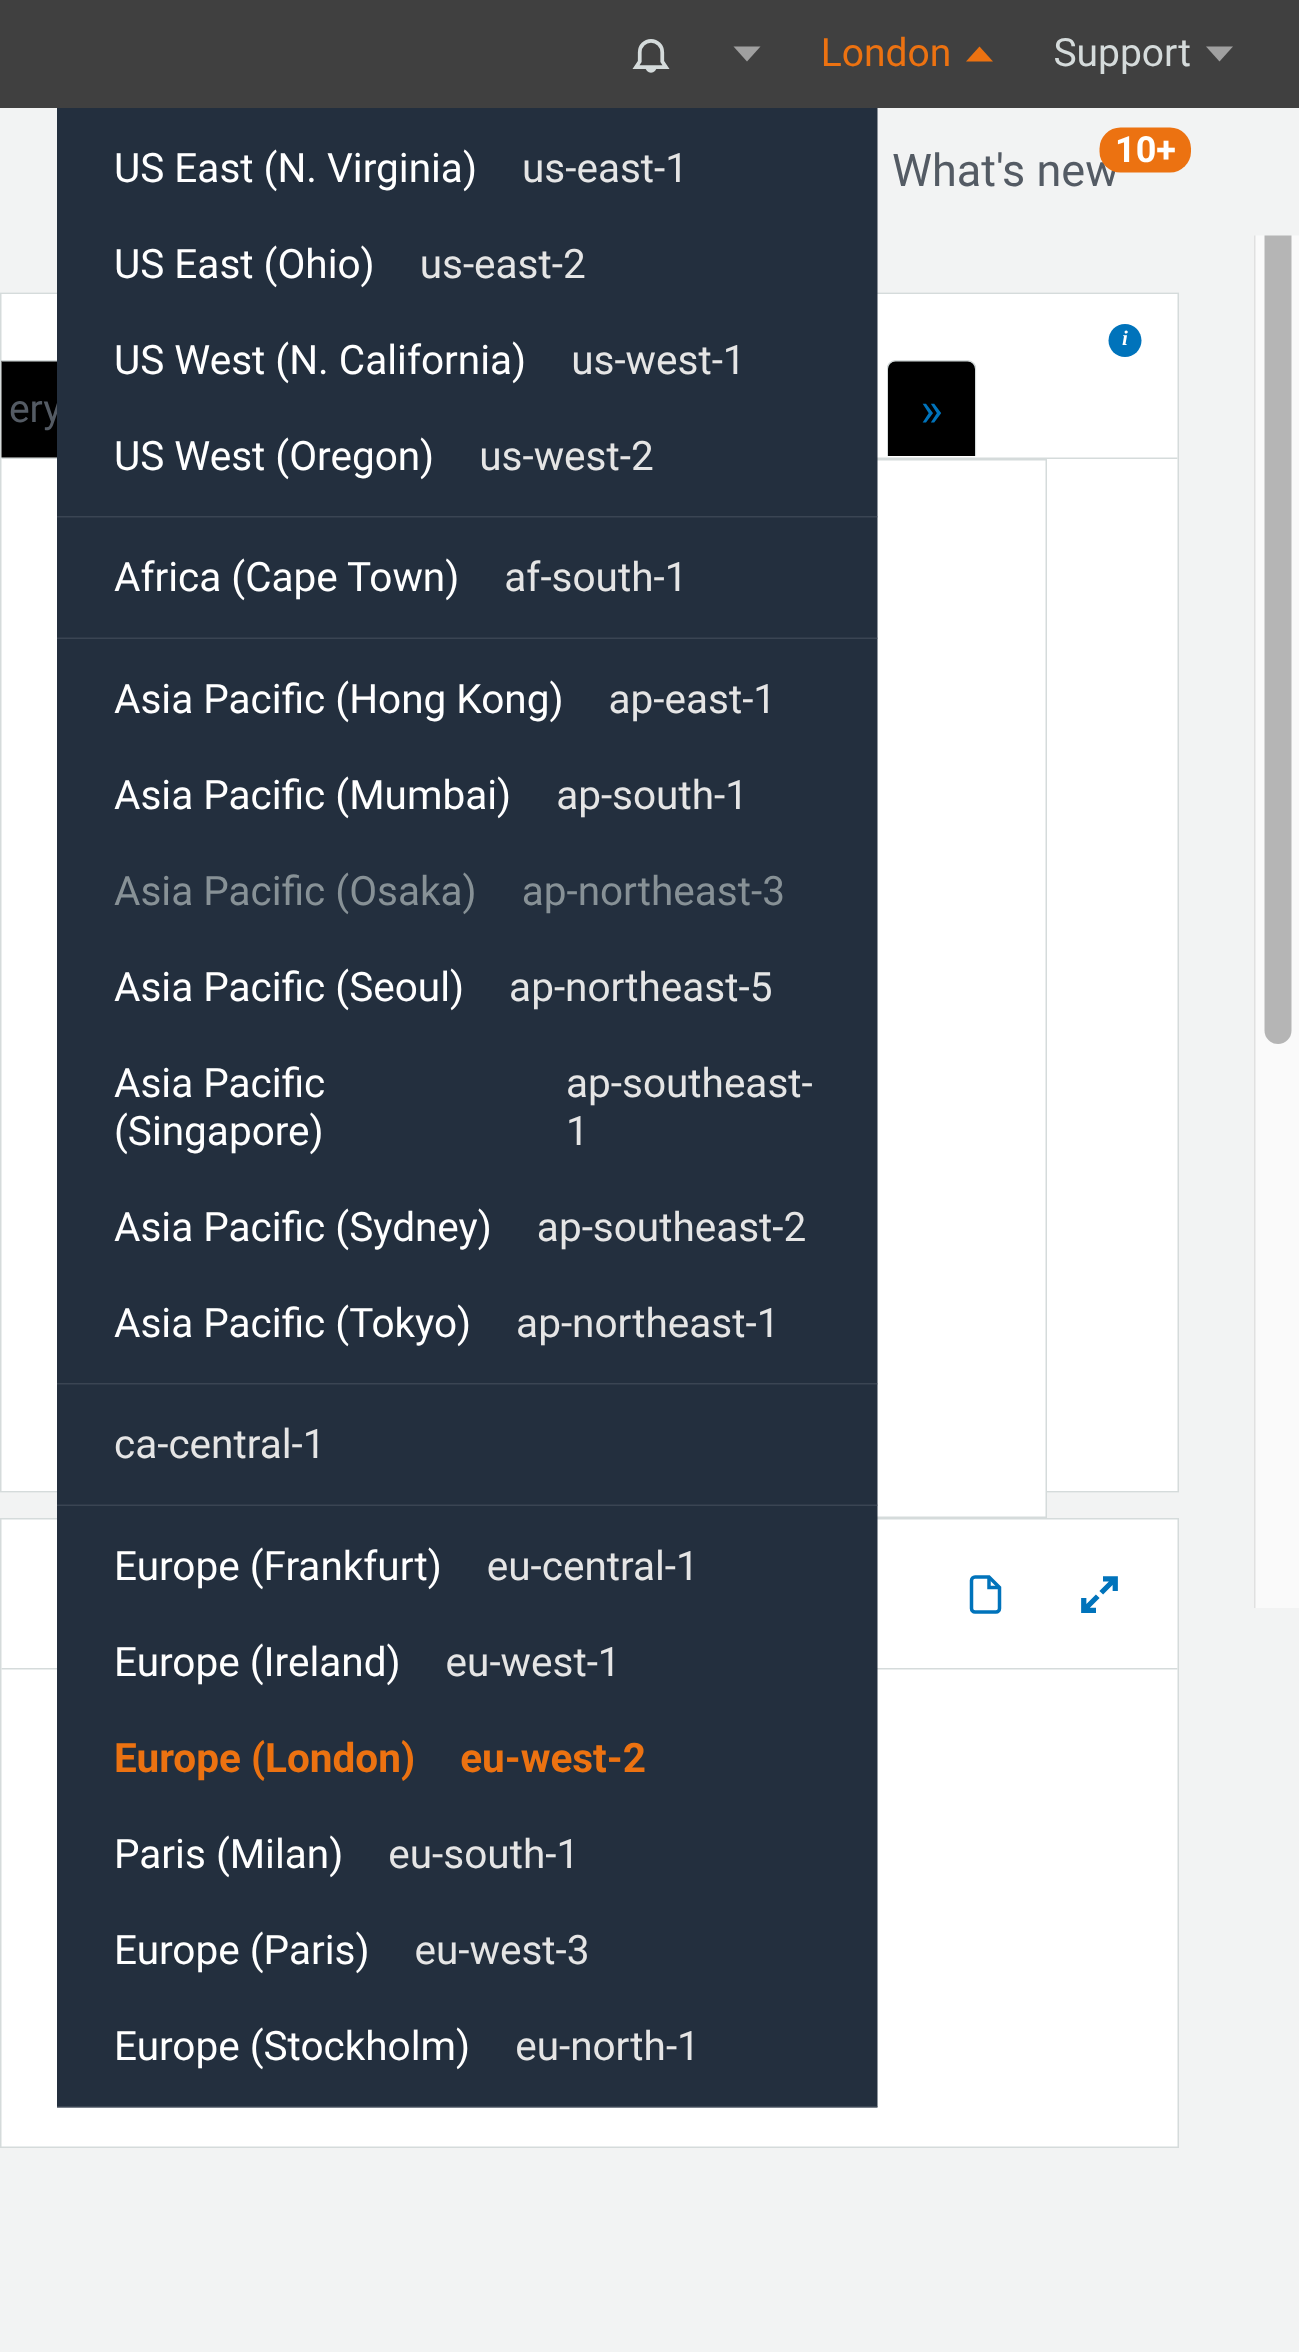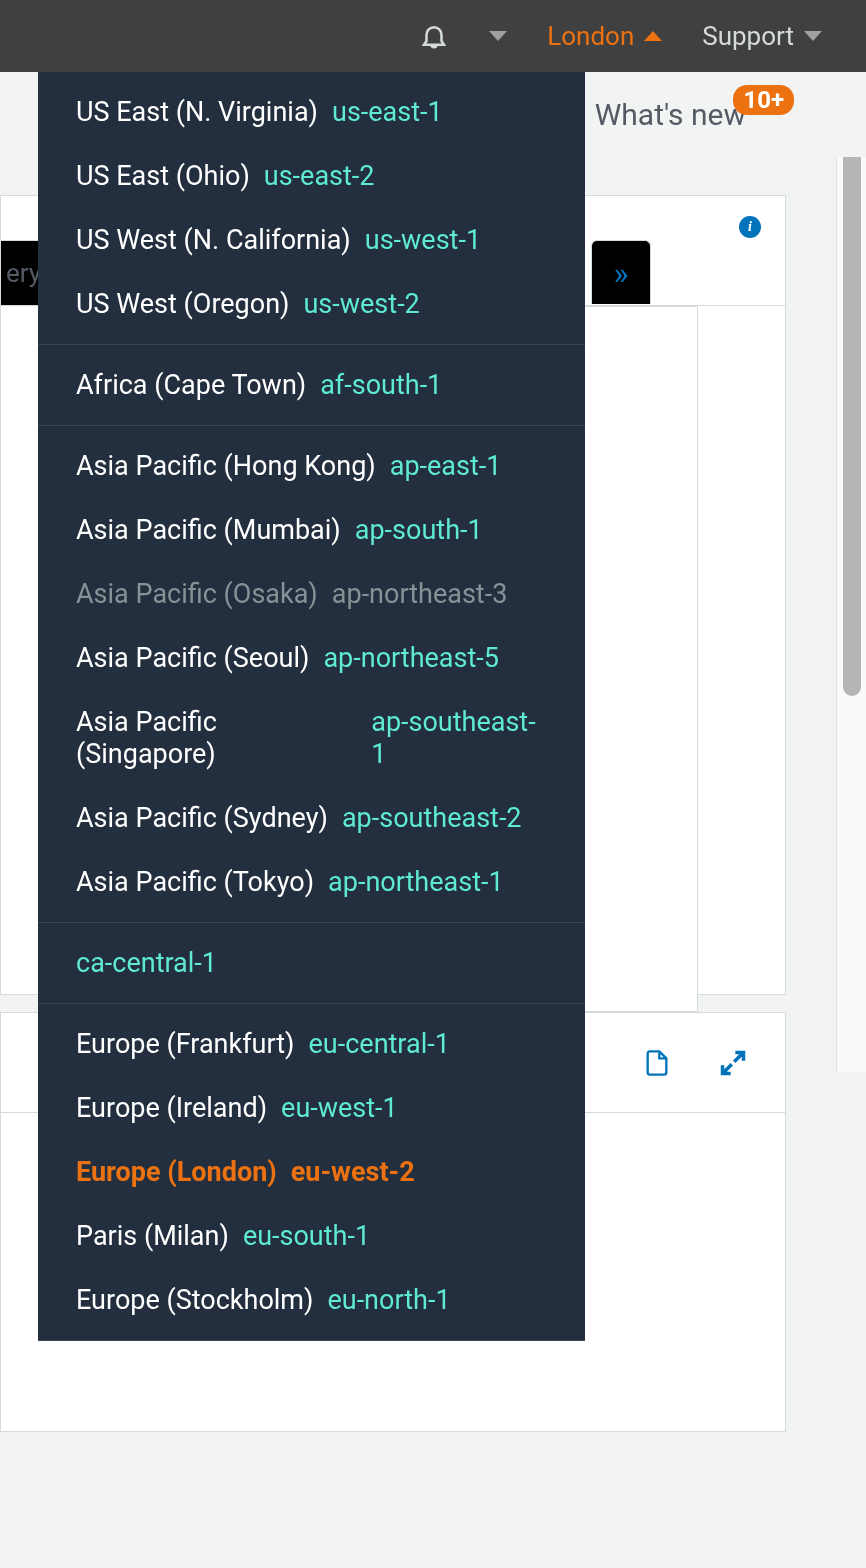--- a/index.html
+++ b/index.html
@@ -243,30 +243,30 @@
     
     .region-group {
       border-bottom: 1px solid #3a4553;
     }
     
     .region-item {
       display: flex;
       align-items: baseline;
       padding: 16px 38px;
       cursor: pointer;
-      gap: 14px;
+      gap: 30px;
       font-size: 27px;
     }
     
     .region-item .name {
       color: #ffffff;
     }
     
     .region-item .code {
-      color: #5eead4;
+      color: #e5e5e5;
     }
     
     .region-item.disabled .name,
     .region-item.disabled .code {
       color: #879196;
     }
     
     .region-item.selected .name,
     .region-item.selected .code {
       color: #ec7211;
@@ -434,17 +434,21 @@
       </div>
       <div class="region-item selected">
         <span class="name">Europe (London)</span>
         <span class="code">eu-west-2</span>
       </div>
       <div class="region-item">
         <span class="name">Paris (Milan)</span>
         <span class="code">eu-south-1</span>
       </div>
       <div class="region-item">
+        <span class="name">Europe (Paris)</span>
+        <span class="code">eu-west-3</span>
+      </div>
+      <div class="region-item">
         <span class="name">Europe (Stockholm)</span>
         <span class="code">eu-north-1</span>
       </div>
     </div>
   </div>
 
 </body></html>

